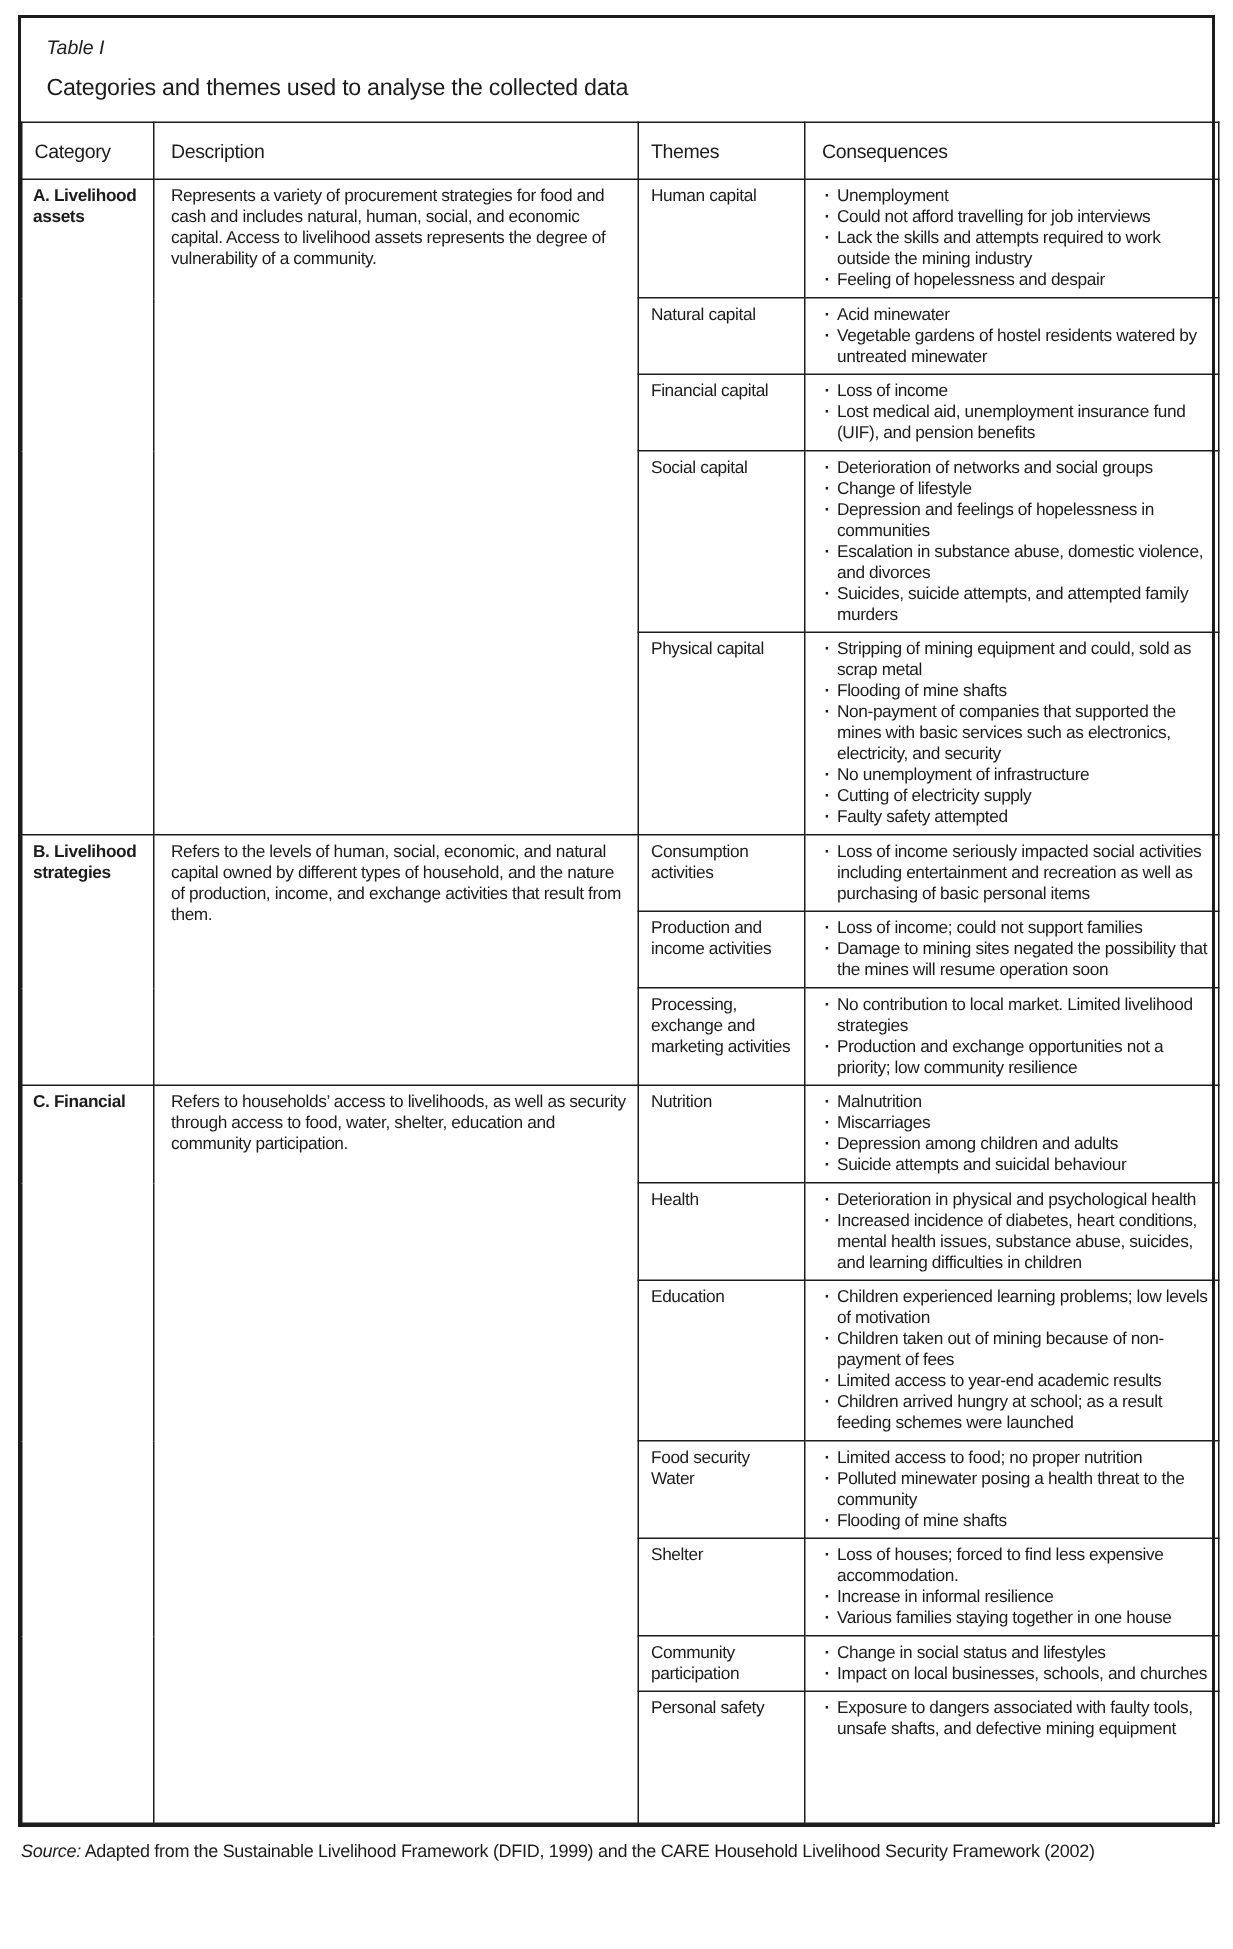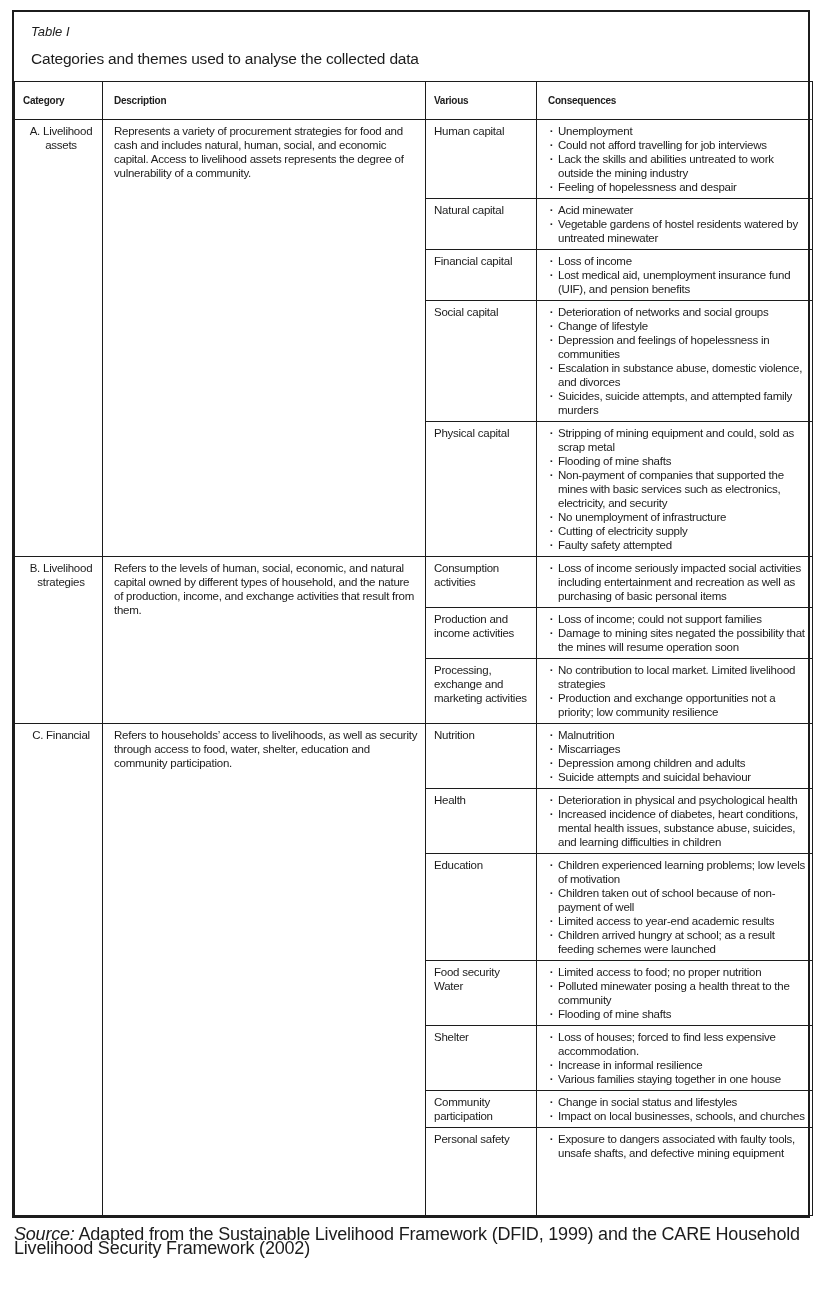--- a/index.html
+++ b/index.html
@@ -46,31 +46,30 @@
   col.c-desc  { width: 323px; }
   col.c-theme { width: 111px; }
   col.c-cons  { width: 276px; }
   th, td {
     border: 1.5px solid #1c1c1c;
     vertical-align: top;
     text-align: left;
     box-sizing: border-box;
   }
   th {
-    font-weight: bold;
-    font-size: 10px;
+    font-weight: normal;
+    font-size: 13px;
     height: 38px;
     vertical-align: middle;
     padding: 4px 4px 4px 8px;
   }
   th.h-desc, th.h-cons { padding-left: 11px; }
   td.cat {
-    font-weight: normal;
+    font-weight: bold;
     padding: 4px 2px 4px 7px;
-    text-align: center;
   }
   td.desc {
     padding: 4px 6px 4px 11px;
   }
   td.theme {
     padding: 4px 3px 4px 8px;
     white-space: pre-line;
   }
   td.cons {
     padding: 4px 4px 4px 8px;
@@ -80,21 +79,21 @@
     grid-template-columns: 13px 1fr;
   }
   .dot {
     font-weight: bold;
     text-align: center;
   }
   tbody tr:last-child td.theme,
   tbody tr:last-child td.cons { height: 88px; }
   .source-note {
     margin-top: 9px;
-    font-size: 18px;
+    font-size: 12px;
     line-height: 14px;
     letter-spacing: -0.2px;
     padding-left: 2px;
   }
   .source-label { font-style: italic; }
 </style>
 </head>
 <body>
 
 <div class="page">
@@ -107,41 +106,41 @@
       <colgroup>
         <col class="c-cat">
         <col class="c-desc">
         <col class="c-theme">
         <col class="c-cons">
       </colgroup>
       <thead>
         <tr>
           <th class="h-cat">Category</th>
           <th class="h-desc">Description</th>
-          <th class="h-theme">Various</th>
+          <th class="h-theme">Themes</th>
           <th class="h-cons">Consequences</th>
         </tr>
       </thead>
       <tbody>
           <tr>
             <td class="cat" rowspan="5">A. Livelihood assets</td>
             <td class="desc" rowspan="5">Represents a variety of procurement strategies for food and cash and includes natural, human, social, and economic capital. Access to livelihood assets represents the degree of vulnerability of a community.</td>
             <td class="theme">Human capital</td>
             <td class="cons">
               <div class="bullet">
                 <span class="dot">·</span>
                 <span class="btxt">Unemployment</span>
               </div>
               <div class="bullet">
                 <span class="dot">·</span>
                 <span class="btxt">Could not afford travelling for job interviews</span>
               </div>
               <div class="bullet">
                 <span class="dot">·</span>
-                <span class="btxt">Lack the skills and abilities untreated to work outside the mining industry</span>
+                <span class="btxt">Lack the skills and attempts required to work outside the mining industry</span>
               </div>
               <div class="bullet">
                 <span class="dot">·</span>
                 <span class="btxt">Feeling of hopelessness and despair</span>
               </div>
             </td>
           </tr>
           <tr>
             <td class="theme">Natural capital</td>
             <td class="cons">
@@ -297,21 +296,21 @@
           </tr>
           <tr>
             <td class="theme">Education</td>
             <td class="cons">
               <div class="bullet">
                 <span class="dot">·</span>
                 <span class="btxt">Children experienced learning problems; low levels of motivation</span>
               </div>
               <div class="bullet">
                 <span class="dot">·</span>
-                <span class="btxt">Children taken out of school because of non-payment of well</span>
+                <span class="btxt">Children taken out of mining because of non-payment of fees</span>
               </div>
               <div class="bullet">
                 <span class="dot">·</span>
                 <span class="btxt">Limited access to year-end academic results</span>
               </div>
               <div class="bullet">
                 <span class="dot">·</span>
                 <span class="btxt">Children arrived hungry at school; as a result feeding schemes were launched</span>
               </div>
             </td>

